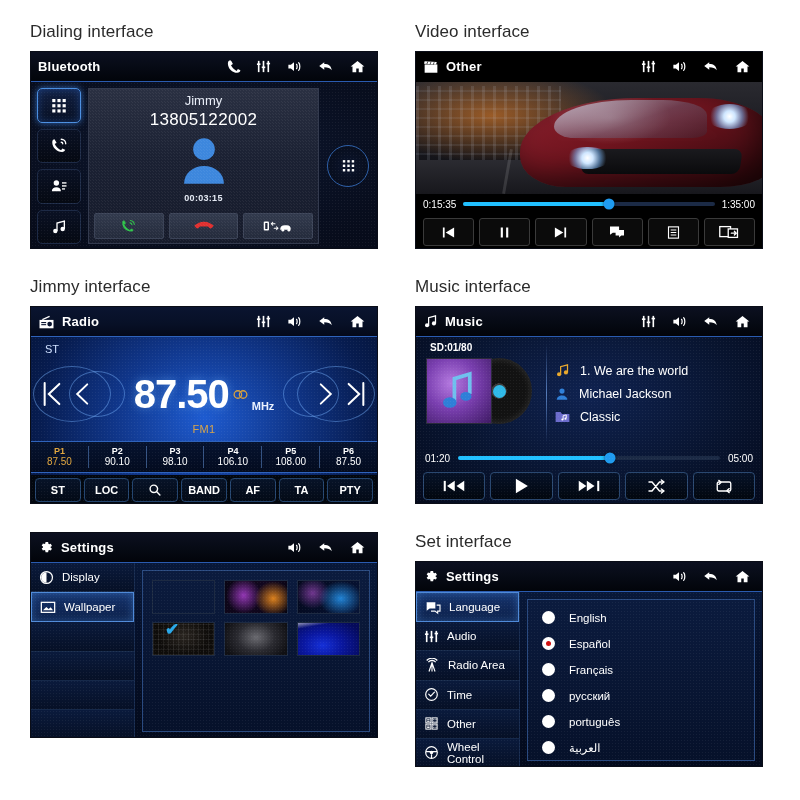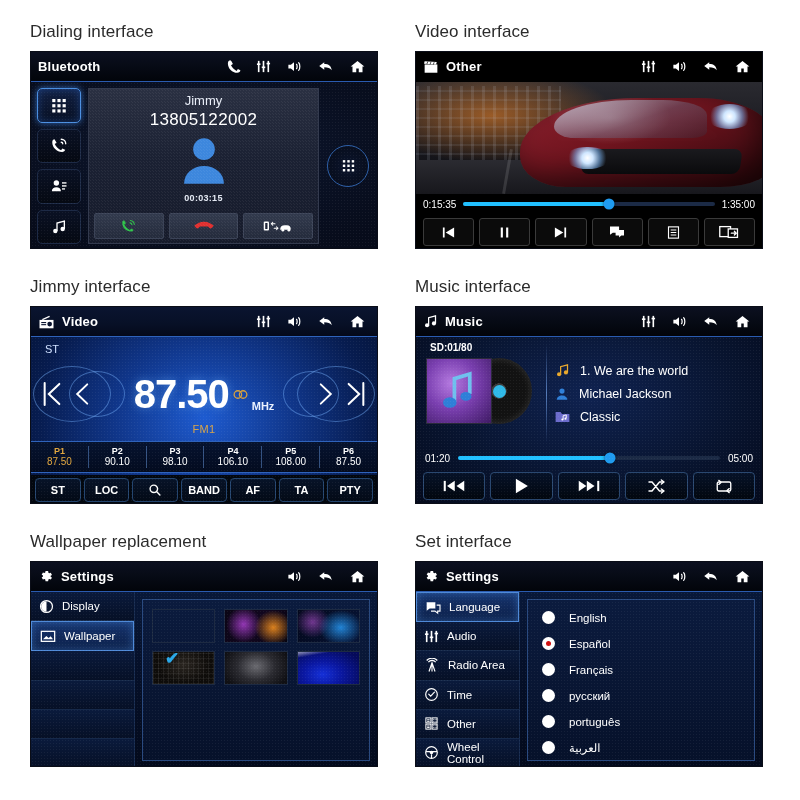--- a/index.html
+++ b/index.html
@@ -702,21 +702,21 @@
         <div class="tb-left">
           <span class="ic">
             <svg width="17" height="14" viewBox="0 0 24 20" fill="#fff">
                   <path d="M2 7h20v12H2z"></path>
                   <path d="M5 6L16 1l.8 1.8L7 7z"></path>
                   <circle cx="16.5" cy="13" r="3.4" fill="#0a1430"></circle>
                   <rect x="4.5" y="10" width="7" height="1.6" fill="#0a1430"></rect>
                   <rect x="4.5" y="13" width="7" height="1.6" fill="#0a1430"></rect>
                 </svg>
           </span>
-          <span class="tb-title">Video</span>
+          <span class="tb-title">Radio</span>
         </div>
         <div class="tb-right">
           <span class="ic">
             <svg width="15" height="15" viewBox="0 0 24 24" fill="#fff">
                   <rect x="3" y="3" width="2.6" height="18"></rect>
                   <rect x="10.7" y="3" width="2.6" height="18"></rect>
                   <rect x="18.4" y="3" width="2.6" height="18"></rect>
                   <rect x="1.5" y="7" width="5.6" height="2.6"></rect>
                   <rect x="9.2" y="12" width="5.6" height="2.6"></rect>
                   <rect x="16.9" y="6" width="5.6" height="2.6"></rect>
@@ -990,21 +990,20 @@
                     <path d="M8 4.5L5 1.8M8 4.5L5 7.2M16 15.5l3 2.7M16 15.5l3-2.7"></path>
                   </svg>
             </span>
           </div>
         </div>
       </div>
     </div>
   </div>
 
   <div class="cell">
-    <div class="caption">Wallpaper replacement</div>
     <div class="screen tall dots">
 
       <div class="titlebar">
         <div class="tb-left">
           <span class="ic">
             <svg width="16" height="16" viewBox="0 0 24 24" fill="#fff">
                   <path d="M12 8.4a3.6 3.6 0 100 7.2 3.6 3.6 0 000-7.2zm9 4.6l-2-1.3a7 7 0 000-1.4l2-1.3-1.9-3.3-2.3.8a7 7 0 00-1.2-.7L15.2 3h-3.9l-.4 2.4a7 7 0 00-1.2.7l-2.3-.8L5.5 8.6l2 1.3a7 7 0 000 1.4l-2 1.3 1.9 3.3 2.3-.8a7 7 0 001.2.7l.4 2.4h3.9l.4-2.4a7 7 0 001.2-.7l2.3.8L21 13z"></path>
                 </svg>
           </span>
           <span class="tb-title">Settings</span>

